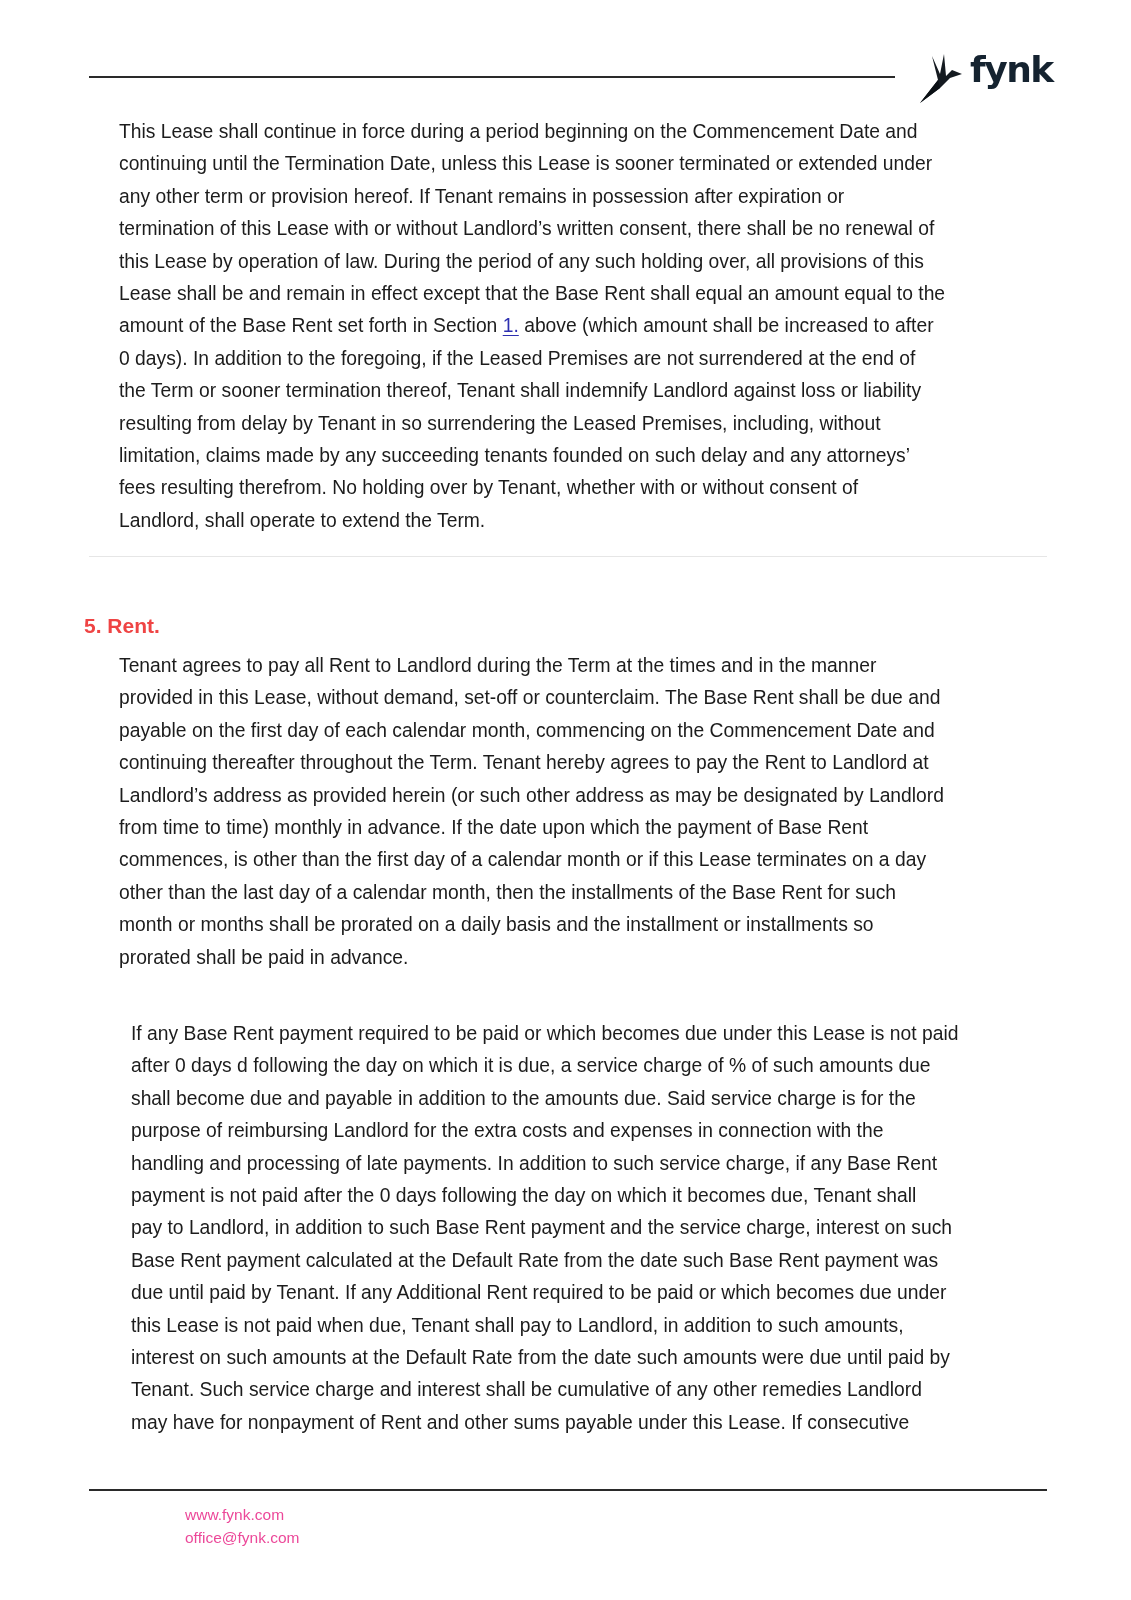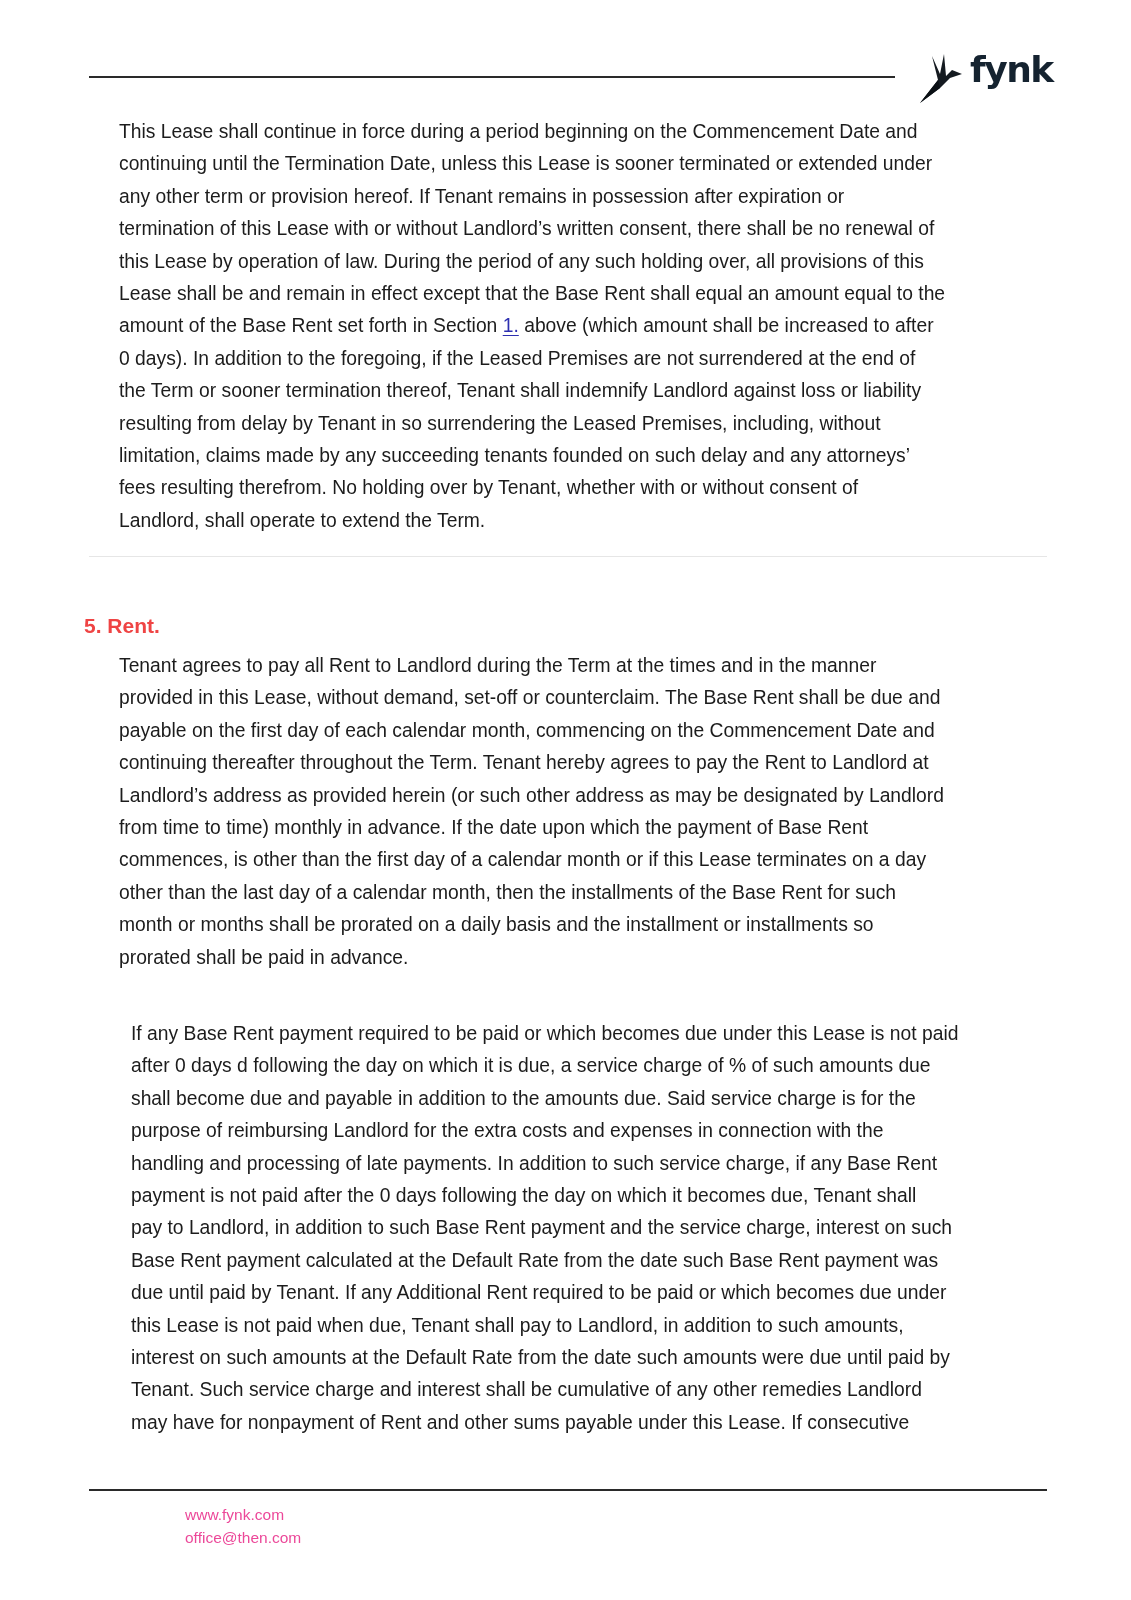--- a/index.html
+++ b/index.html
@@ -69,14 +69,14 @@
 Base Rent payment calculated at the Default Rate from the date such Base Rent payment was
 due until paid by Tenant. If any Additional Rent required to be paid or which becomes due under
 this Lease is not paid when due, Tenant shall pay to Landlord, in addition to such amounts,
 interest on such amounts at the Default Rate from the date such amounts were due until paid by
 Tenant. Such service charge and interest shall be cumulative of any other remedies Landlord
 may have for nonpayment of Rent and other sums payable under this Lease. If  consecutive</p>
 
 <div class="footer-rule"></div>
 <div class="footer">
   <div>www.fynk.com</div>
-  <div>office@then.com</div>
+  <div>office@fynk.com</div>
 </div>
 
 </body></html>

